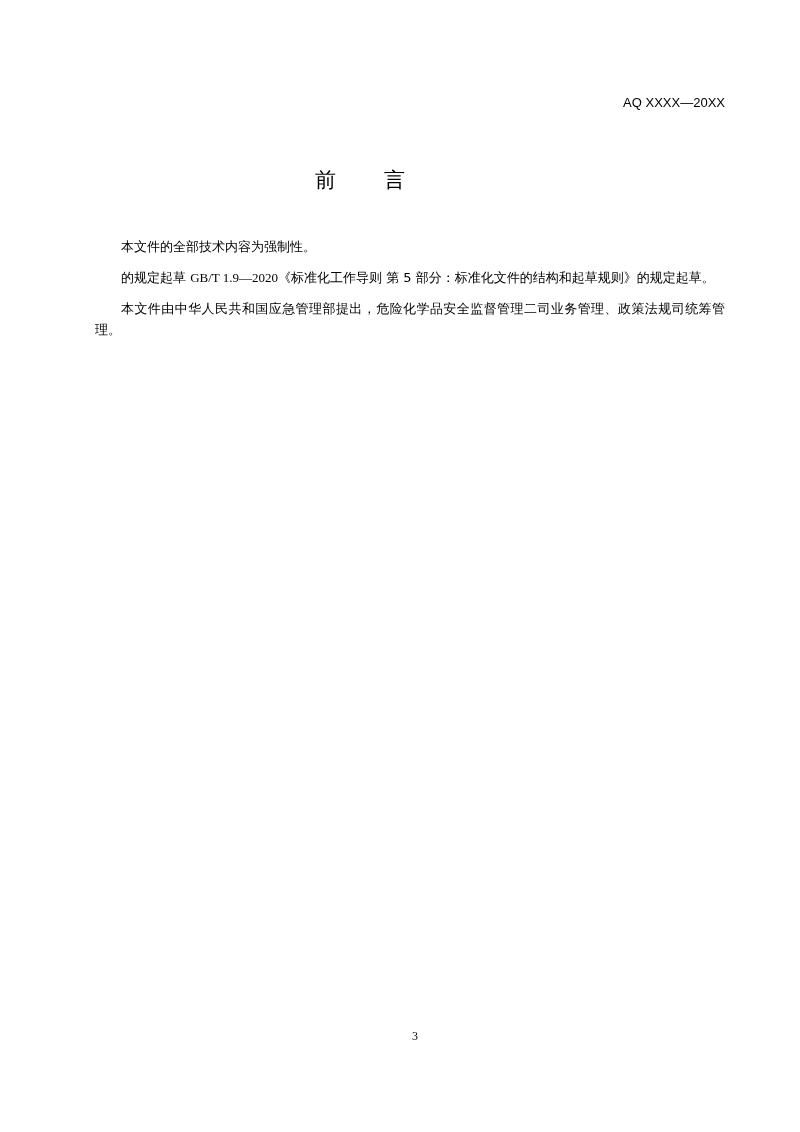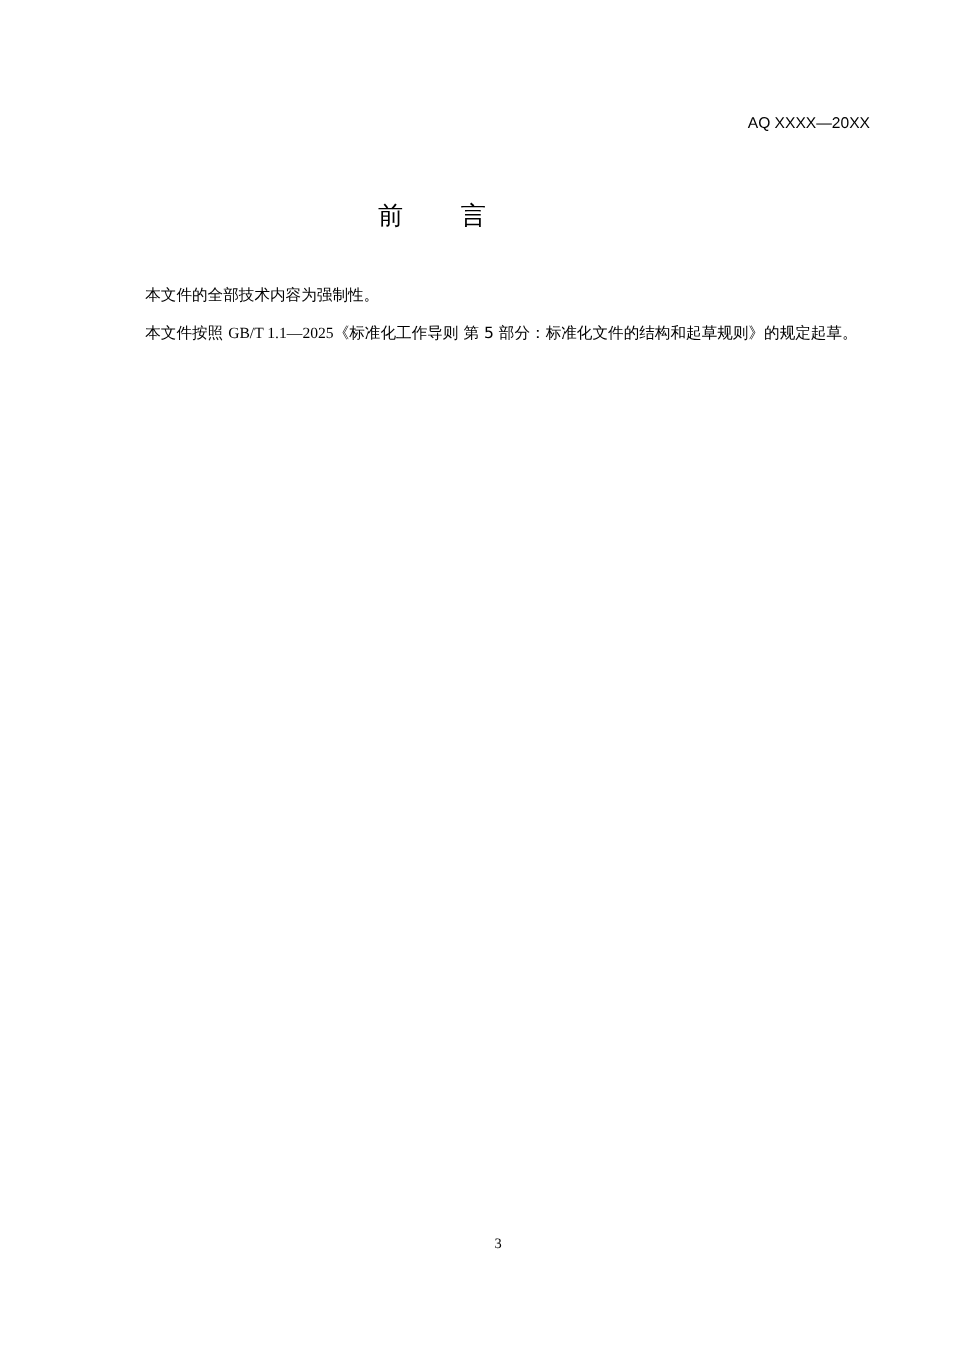--- a/index.html
+++ b/index.html
@@ -72,18 +72,19 @@
 <div>
 
   <div class="doc-code">AQ XXXX—20XX</div>
 
   <div class="title">
     <span>前</span><span class="gap"></span><span>言</span>
   </div>
 
   <div class="body-text">
     <p>本文件的全部技术内容为强制性。</p>
-    <p><span>本文件按照 </span><span class="latin">GB/T 1.1—2025</span><span>《标准化工作导则 第 5 部分：标准化文件的结构和起草规则》的规定起草。</span></p>
+    <p><span>的规定起草 </span><span class="latin">GB/T 1.9—2020</span><span>《标准化工作导则 第 5 部分：标准化文件的结构和起草规则》的规定起草。</span></p>
+    <p>本文件由中华人民共和国应急管理部提出，危险化学品安全监督管理二司业务管理、政策法规司统筹管理。</p>
   </div>
 
   <div class="page-number">3</div>
 
 </div>
 
 </body></html>

